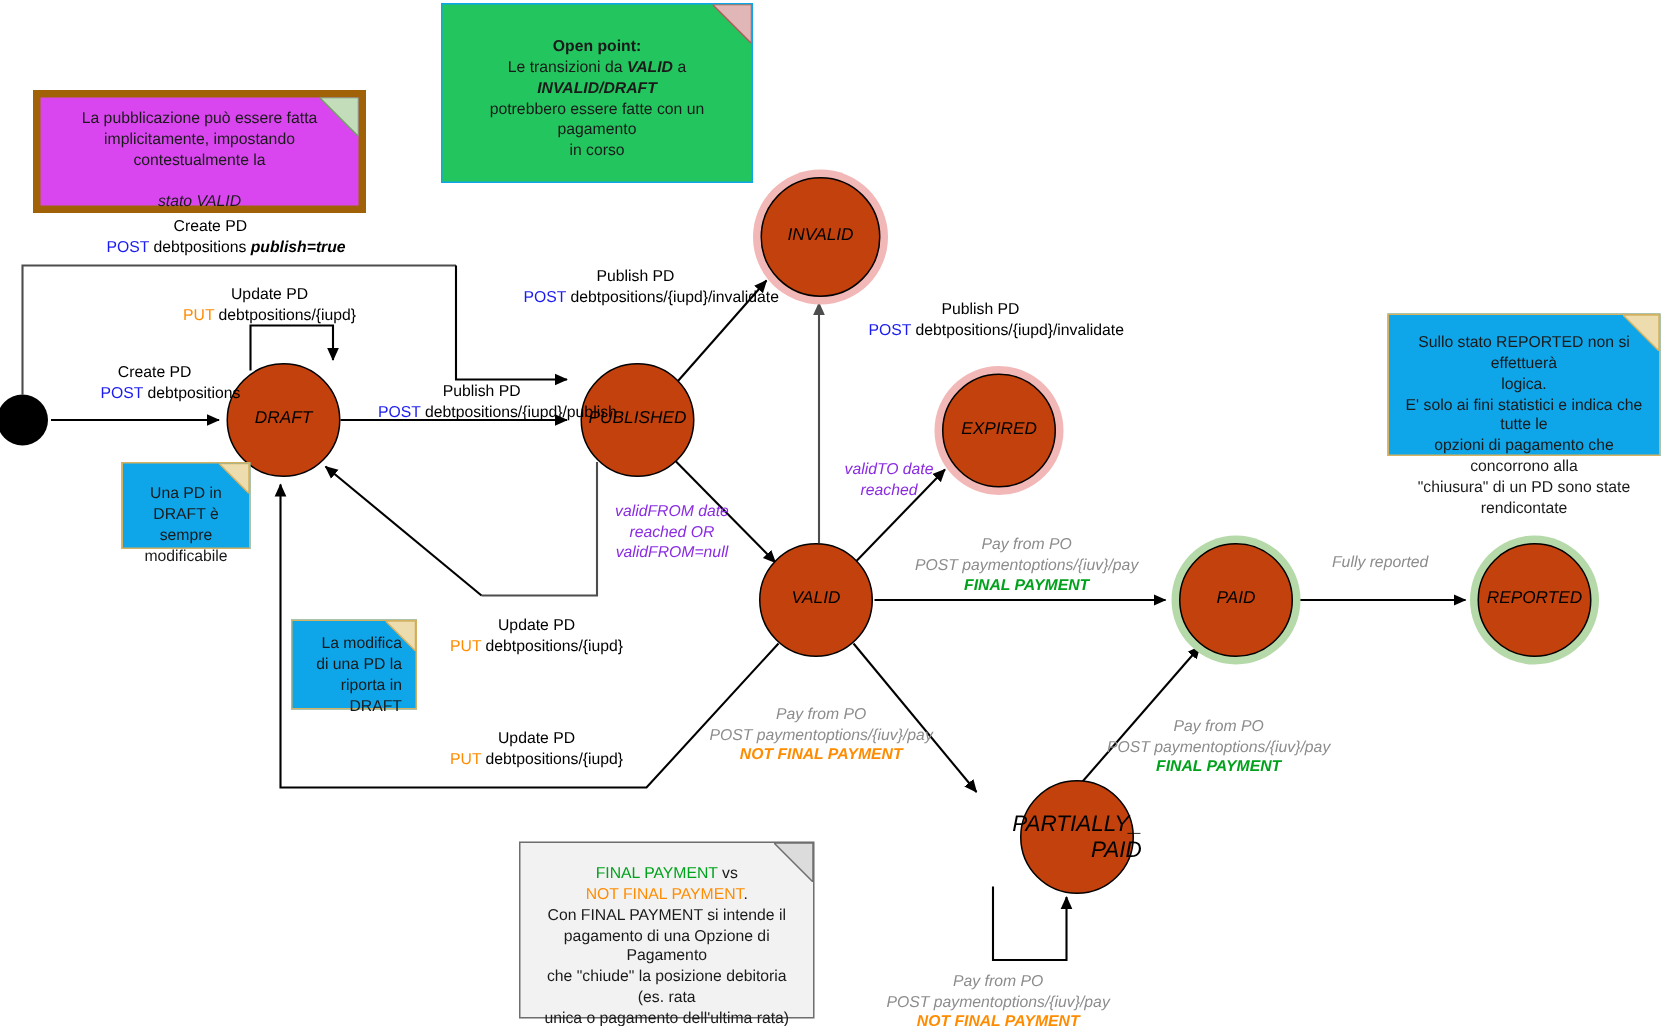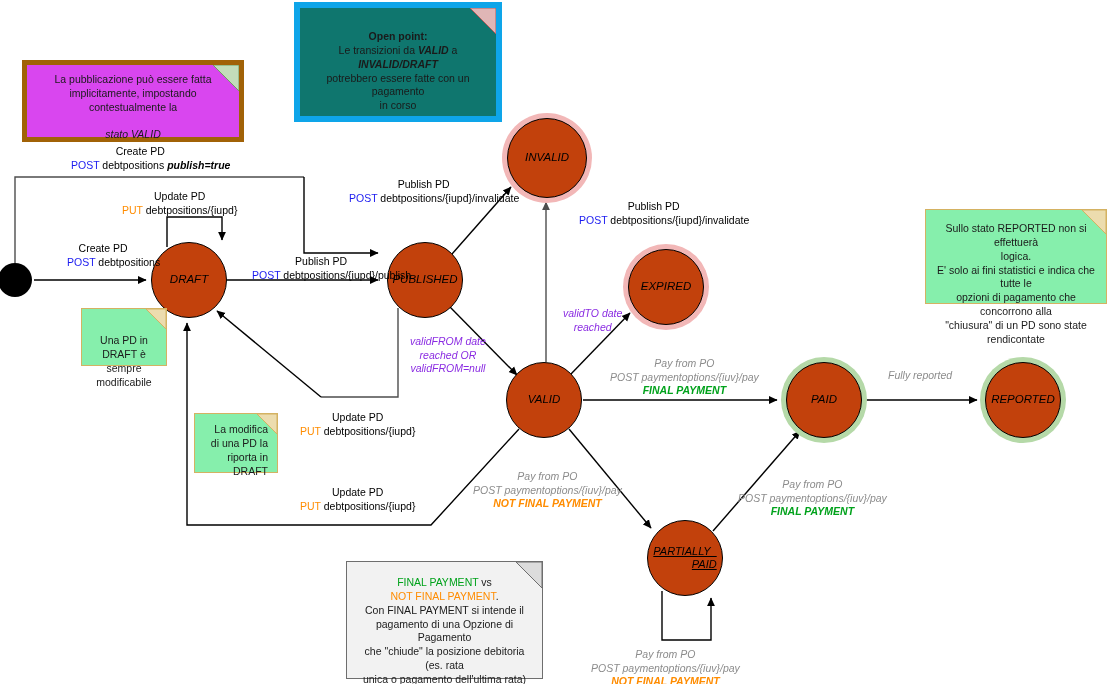--- a/index.html
+++ b/index.html
@@ -15,22 +15,22 @@
   .node.green{box-shadow:0 0 0 5px #b5d9a8;}
   .startdot{position:absolute;width:34px;height:34px;border-radius:50%;background:#000;}
 
   
   .note{position:absolute;box-sizing:border-box;font-size:10.5px;line-height:1.32;
         text-align:center;color:#1a1a1a;padding:8px 9px;}
   .note .inner{position:relative;z-index:2;}
   .fold{position:absolute;top:0;right:0;width:26px;height:26px;z-index:3;}
 
   .note-green{background:#d946ef;border:5px solid #a16207;}
-  .note-red{background:#0f766e;border:6px solid #0ea5e9;}
-  .note-yellow{background:#86efac;border:1px solid #d4b262;}
+  .note-red{background:#22c55e;border:1px solid #0ea5e9;}
+  .note-yellow{background:#0ea5e9;border:1px solid #d4b262;}
   .note-gray{background:#f2f2f2;border:1px solid #6e6e6e;}
 
   
   .lbl{position:absolute;font-size:10.5px;line-height:1.3;text-align:center;color:#000;white-space:nowrap;}
   .post{color:#1b1bf0;margin-left:21px;}
   .put{color:#ff8c00;}
   .bold{font-weight:bold;font-style:italic;}
   .purple{color:#8a2be2;font-style:italic;}
   .fin{color:#00a21b;font-style:italic;font-weight:bold;}
   .notfin{color:#ff8c00;font-style:italic;font-weight:bold;}
@@ -99,21 +99,21 @@
   <div class="node red" style="left:507px;top:118px;width:80px;height:80px;">INVALID</div>
 
   <div class="node red" style="left:628px;top:249px;width:76px;height:76px;">EXPIRED</div>
 
   <div class="node" style="left:506px;top:362px;width:76px;height:76px;">VALID</div>
 
   <div class="node green" style="left:786px;top:362px;width:76px;height:76px;">PAID</div>
 
   <div class="node green" style="left:985px;top:362px;width:76px;height:76px;">REPORTED</div>
 
-  <div class="node" style="left:647px;top:520px;width:76px;height:76px;white-space:pre-line;font-size:11px;text-decoration:underline;">PARTIALLY_
+  <div class="node" style="left:680px;top:520px;width:76px;height:76px;white-space:pre-line;font-size:15px;">PARTIALLY_
 PAID</div>
 
   <div class="lbl" style="left:46px;top:242px;">
     <span>Create PD</span><br>
     <span class="post">POST</span><span> debtpositions</span>
   </div>
 
   <div class="lbl" style="left:50px;top:145px;">
     <span>Create PD</span><br>
     <span class="post">POST</span><span> debtpositions </span><span class="bold">publish=true</span>
@@ -205,21 +205,21 @@
       <path d="M0,0 L26,26 L26,0 z" fill="#e0b6b6" stroke="#b35a5a" stroke-width="1"></path>
     </svg>
     <div class="inner">
       <span class="b">Open point:</span><br>
       <span>Le transizioni da </span><span class="b i">VALID</span><span> a </span><span class="b i">INVALID/DRAFT</span><br>
       <span>potrebbero essere fatte con un pagamento</span><br>
       <span>in corso</span>
     </div>
   </div>
 
-  <div class="note note-yellow" style="left:81px;top:308px;width:86px;height:58px;padding-top:25px;">
+  <div class="note note-yellow" style="left:81px;top:308px;width:86px;height:58px;padding-top:14px;">
     <svg class="fold" viewBox="0 0 20 20" style="width:20px;height:20px;">
       <path d="M0,0 L20,20 L20,0 z" fill="#ecdcae" stroke="#d4b262" stroke-width="1"></path>
     </svg>
     <div class="inner">
       <span>Una PD in</span><br>
       <span>DRAFT è sempre</span><br>
       <span>modificabile</span>
     </div>
   </div>
 

